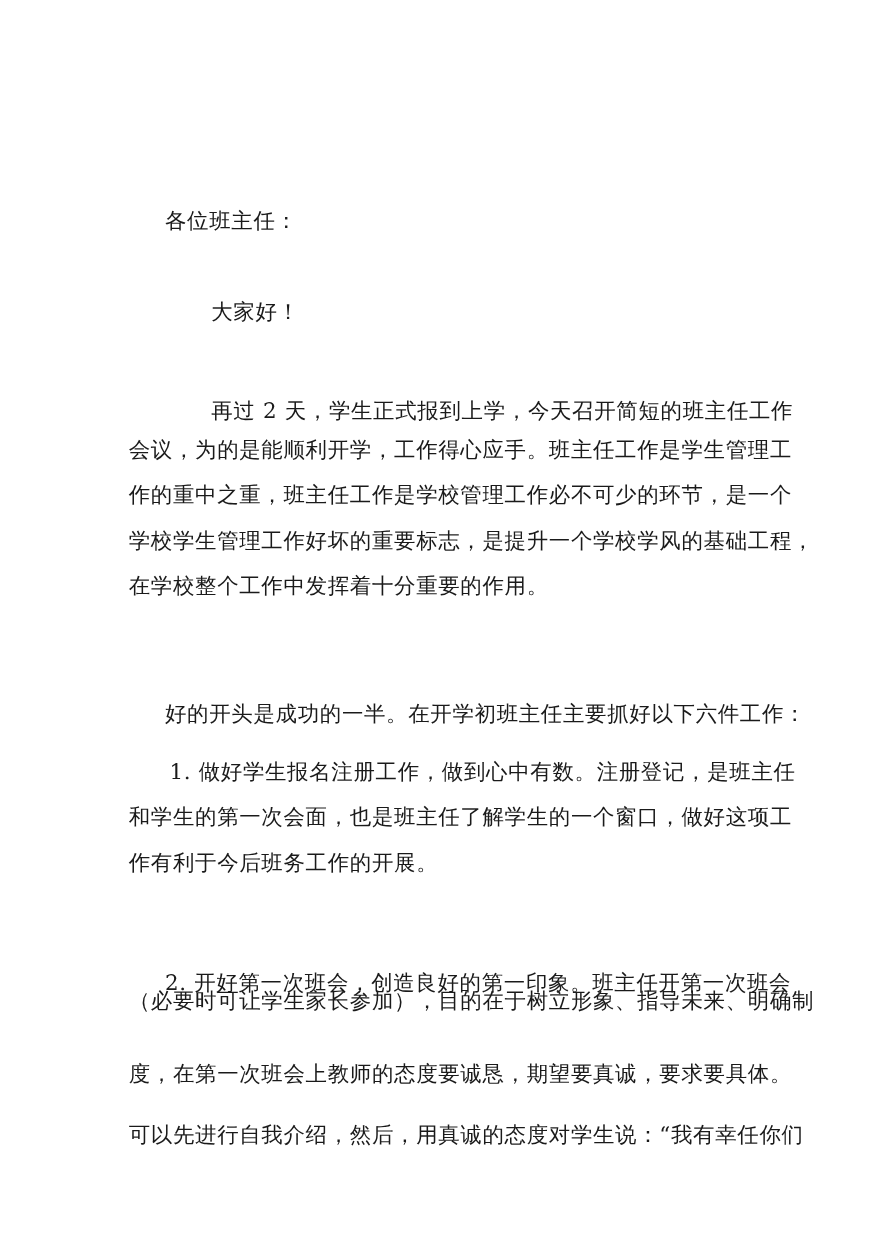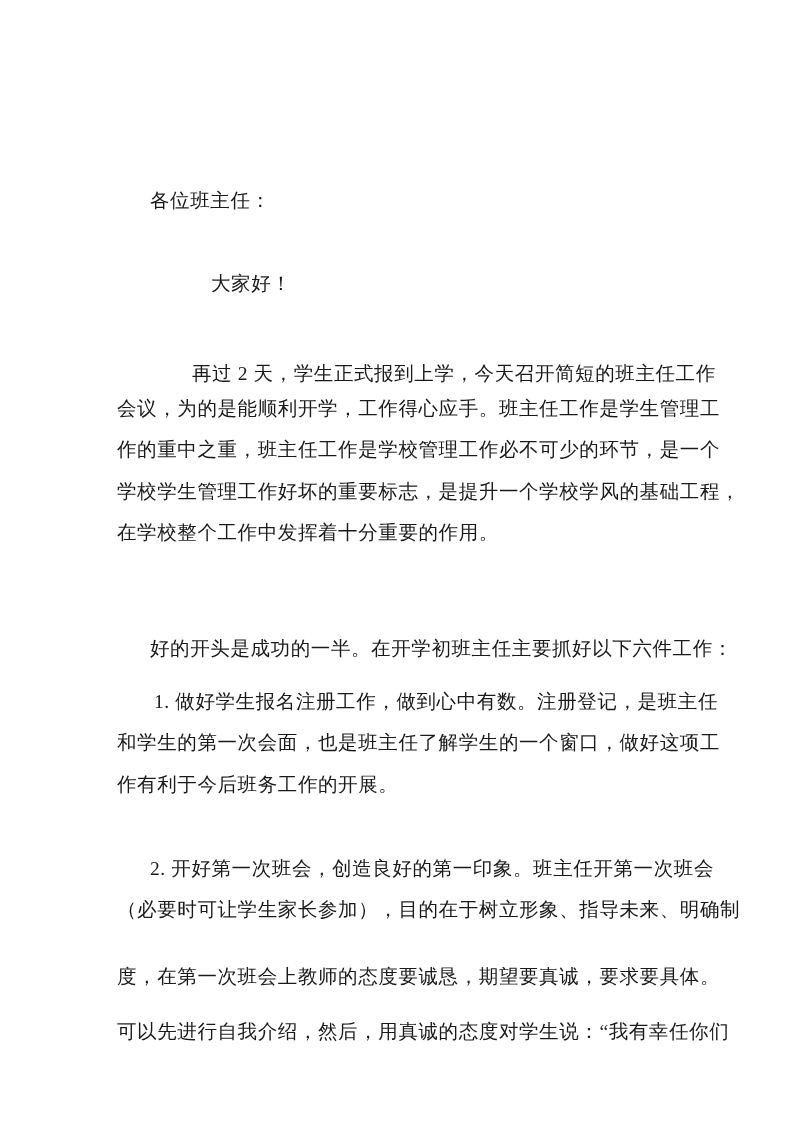--- a/index.html
+++ b/index.html
@@ -1,49 +1,49 @@
 <!DOCTYPE html>
 <html><head>
 <meta charset="utf-8">
 <style>
   html, body { margin: 0; padding: 0; background: #ffffff; }
   body { width: 793px; height: 1122px; position: relative; overflow: hidden;
          font-family: "DejaVu Serif", "Liberation Serif", serif; color: #1a1a1a; }
-  .page { position: absolute; left: 0; top: 0; width: 762px; height: 1122px; background: #fff; font-family: Liberation Serif, serif; }
+  .page { position: absolute; left: 0; top: 0; width: 762px; height: 1122px; background: #fff; }
   .line { position: absolute; left: 117px; width: 570px; font-size: 19.5px; line-height: 24px;
           white-space: nowrap; letter-spacing: 0.6px; }
   .justify { text-align: justify; text-align-last: justify; }
 </style>
 </head>
 <body>
 
 <div class="page">
 
   <div class="line" style="top:189px; left:150px;">各位班主任：</div>
 
-  <div class="line" style="top:272px; left:192px;margin-left:19px;">大家好！</div>
+  <div class="line" style="top:272px; left:192px;">大家好！</div>
 
   <div>
     <div class="line justify" style="top:362px; left:192px; width:495px;">再过 2 天，学生正式报到上学，今天召开简短的班主任工作</div>
     <div class="line justify" style="top:397px;">会议，为的是能顺利开学，工作得心应手。班主任工作是学生管理工</div>
     <div class="line justify" style="top:438px;">作的重中之重，班主任工作是学校管理工作必不可少的环节，是一个</div>
     <div class="line justify" style="top:480px;">学校学生管理工作好坏的重要标志，是提升一个学校学风的基础工程，</div>
     <div class="line" style="top:521px;">在学校整个工作中发挥着十分重要的作用。</div>
   </div>
 
   <div>
     <div class="line justify" style="top:606px; left:150px; width:537px;margin-top:31px;">好的开头是成功的一半。在开学初班主任主要抓好以下六件工作：</div>
   </div>
 
   <div>
     <div class="line justify" style="top:690px; left:154px; width:537px;">1. 做好学生报名注册工作，做到心中有数。注册登记，是班主任</div>
     <div class="line justify" style="top:731px;">和学生的第一次会面，也是班主任了解学生的一个窗口，做好这项工</div>
     <div class="line" style="top:773px;">作有利于今后班务工作的开展。</div>
   </div>
 
   <div>
-    <div class="line justify" style="top:857px; left:150px; width:537px;">2. 开好第一次班会，创造良好的第一印象。班主任开第一次班会</div>
+    <div class="line justify" style="top:882px; left:150px; width:537px;">2. 开好第一次班会，创造良好的第一印象。班主任开第一次班会</div>
     <div class="line justify" style="top:898px;">（必要时可让学生家长参加），目的在于树立形象、指导未来、明确制</div>
     <div class="line justify" style="top:965px;">度，在第一次班会上教师的态度要诚恳，期望要真诚，要求要具体。</div>
     <div class="line justify" style="top:981px;margin-top:39px;">可以先进行自我介绍，然后，用真诚的态度对学生说：“我有幸任你们</div>
   </div>
 
 </div>
 
 </body></html>

